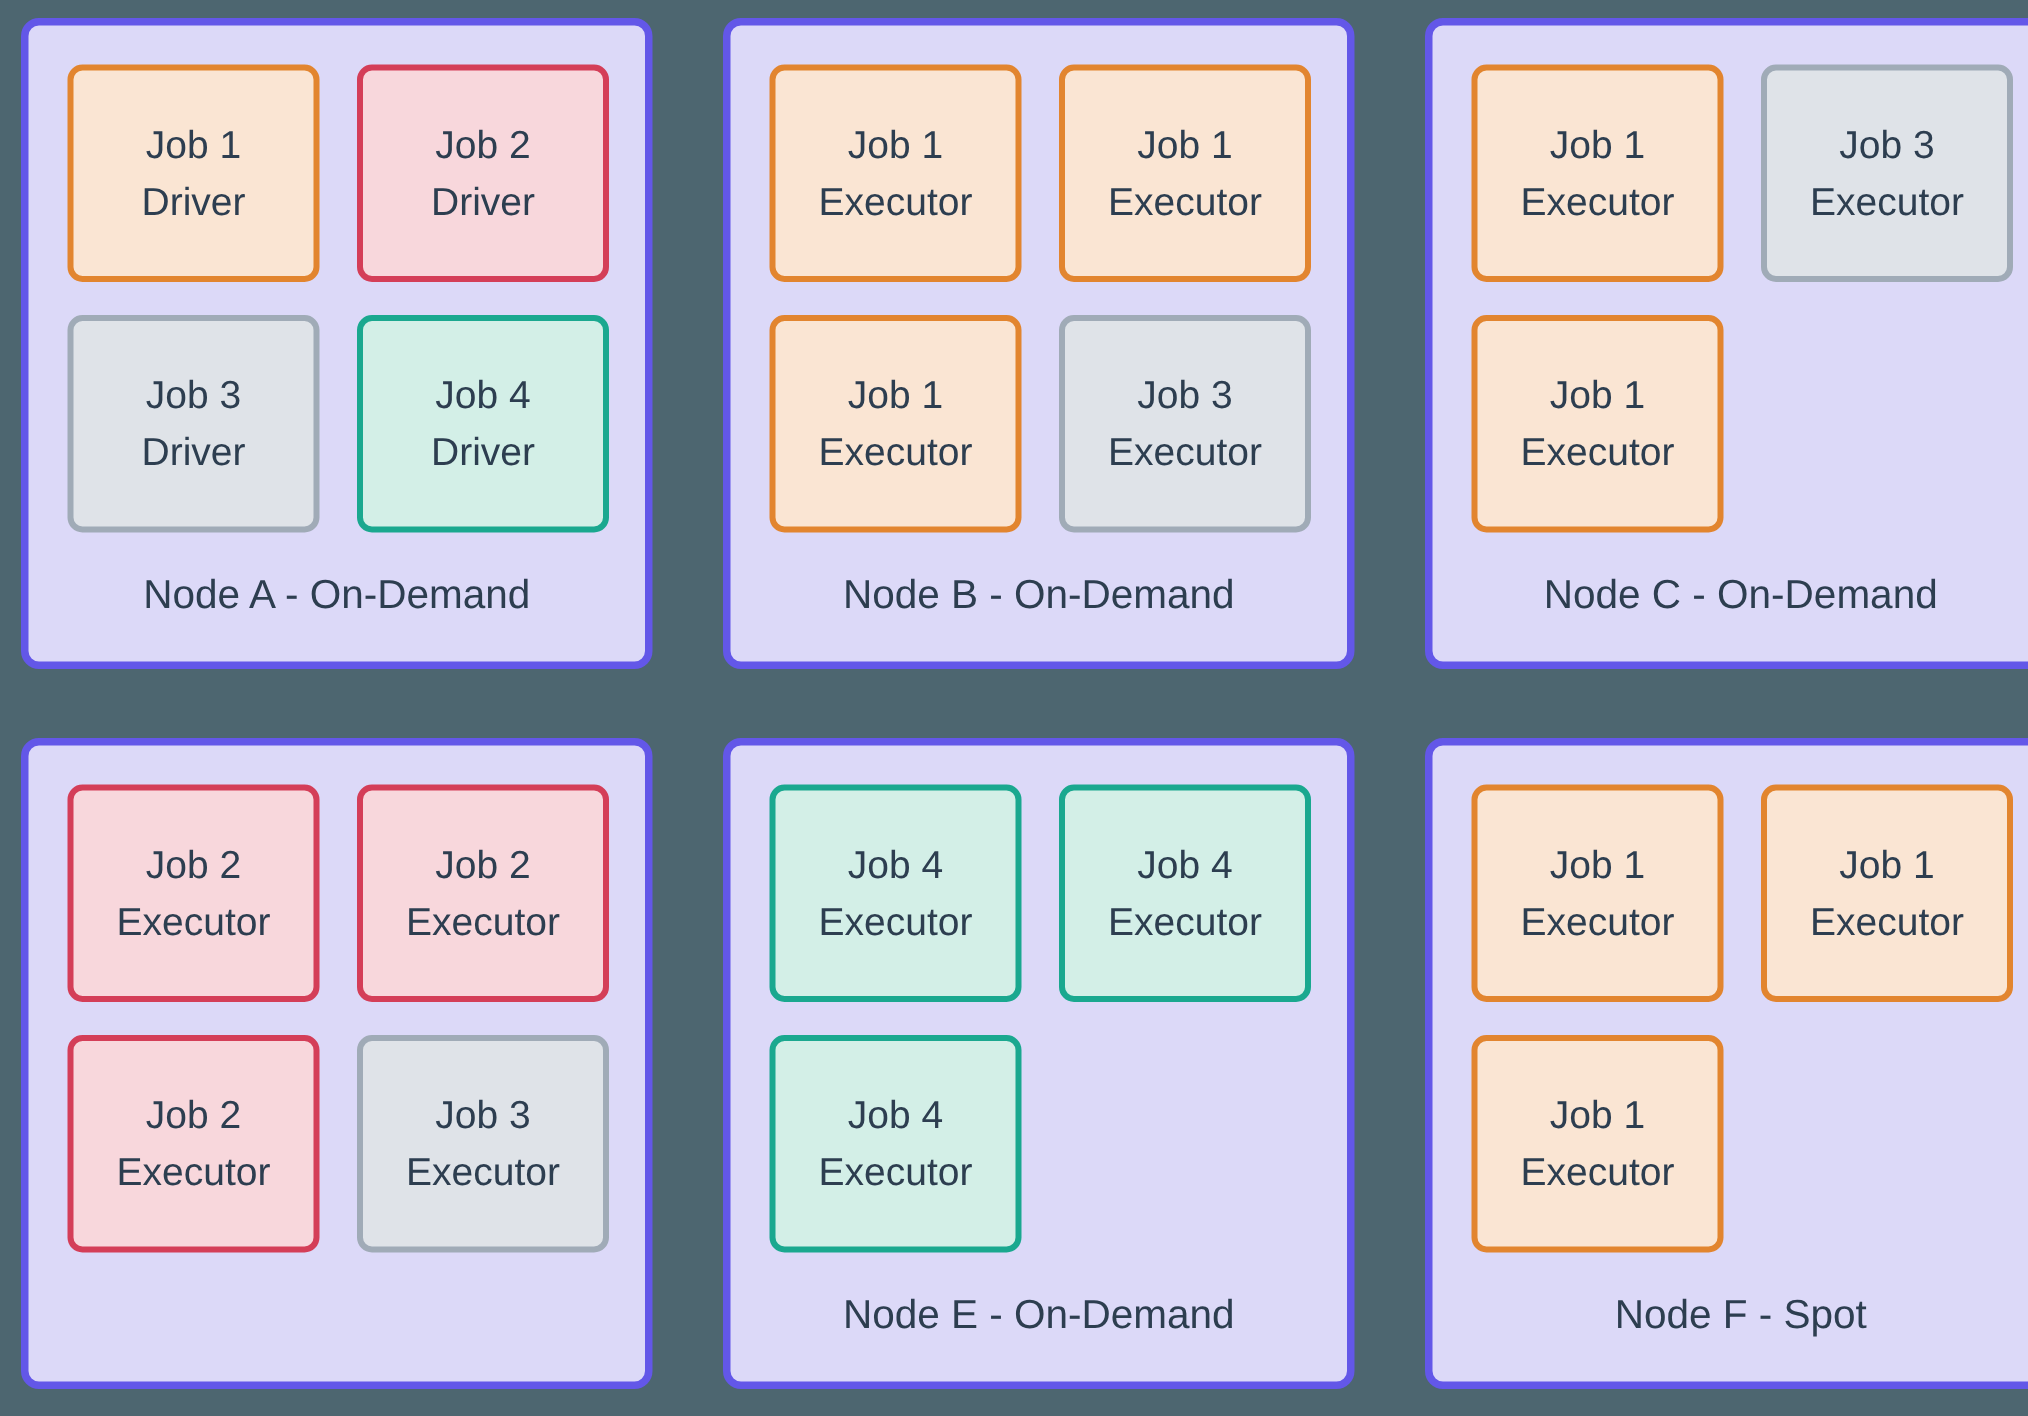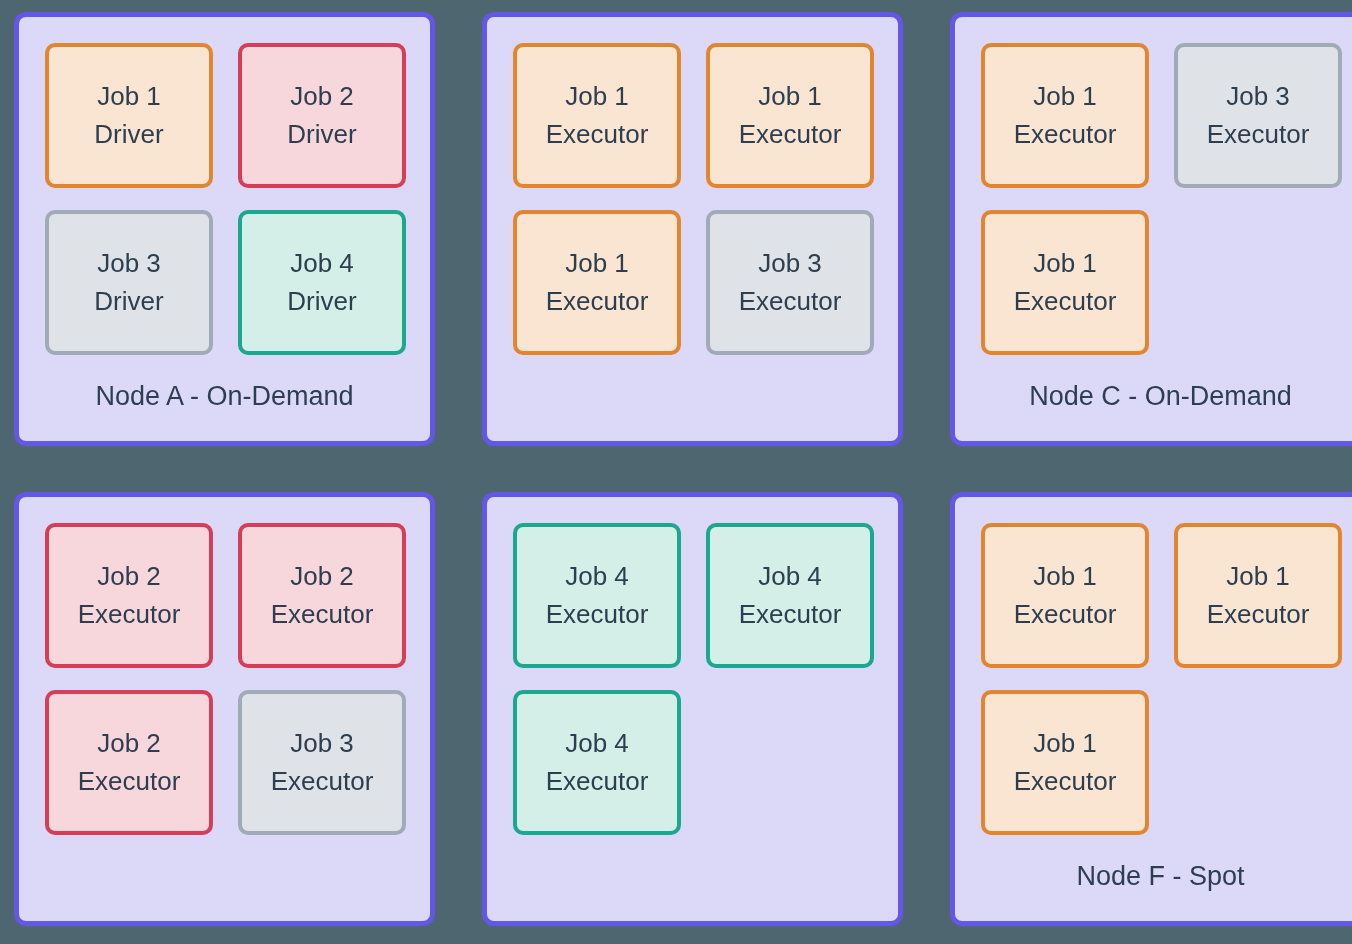--- a/index.html
+++ b/index.html
@@ -101,20 +101,21 @@
     </div>
         <div class="job-box" style="border-color: rgb(226, 133, 47); background: rgb(250, 229, 211);">
       <span class="job-line">Job 1</span>
       <span class="job-line">Executor</span>
     </div>
         <div class="job-box" style="border-color: rgb(160, 171, 183); background: rgb(223, 227, 232);">
       <span class="job-line">Job 3</span>
       <span class="job-line">Executor</span>
     </div>
       </div>
+      <div class="node-label">Node B - On-Demand</div>
     </section>
     <section class="node-card">
       <div class="jobs">
         <div class="job-box" style="border-color: rgb(226, 133, 47); background: rgb(250, 229, 211);">
       <span class="job-line">Job 1</span>
       <span class="job-line">Executor</span>
     </div>
         <div class="job-box" style="border-color: rgb(160, 171, 183); background: rgb(223, 227, 232);">
       <span class="job-line">Job 3</span>
       <span class="job-line">Executor</span>
@@ -154,20 +155,21 @@
     </div>
         <div class="job-box" style="border-color: rgb(26, 168, 143); background: rgb(211, 239, 231);">
       <span class="job-line">Job 4</span>
       <span class="job-line">Executor</span>
     </div>
         <div class="job-box" style="border-color: rgb(26, 168, 143); background: rgb(211, 239, 231);">
       <span class="job-line">Job 4</span>
       <span class="job-line">Executor</span>
     </div>
       </div>
+      <div class="node-label">Node E - On-Demand</div>
     </section>
     <section class="node-card">
       <div class="jobs">
         <div class="job-box" style="border-color: rgb(226, 133, 47); background: rgb(250, 229, 211);">
       <span class="job-line">Job 1</span>
       <span class="job-line">Executor</span>
     </div>
         <div class="job-box" style="border-color: rgb(226, 133, 47); background: rgb(250, 229, 211);">
       <span class="job-line">Job 1</span>
       <span class="job-line">Executor</span>

